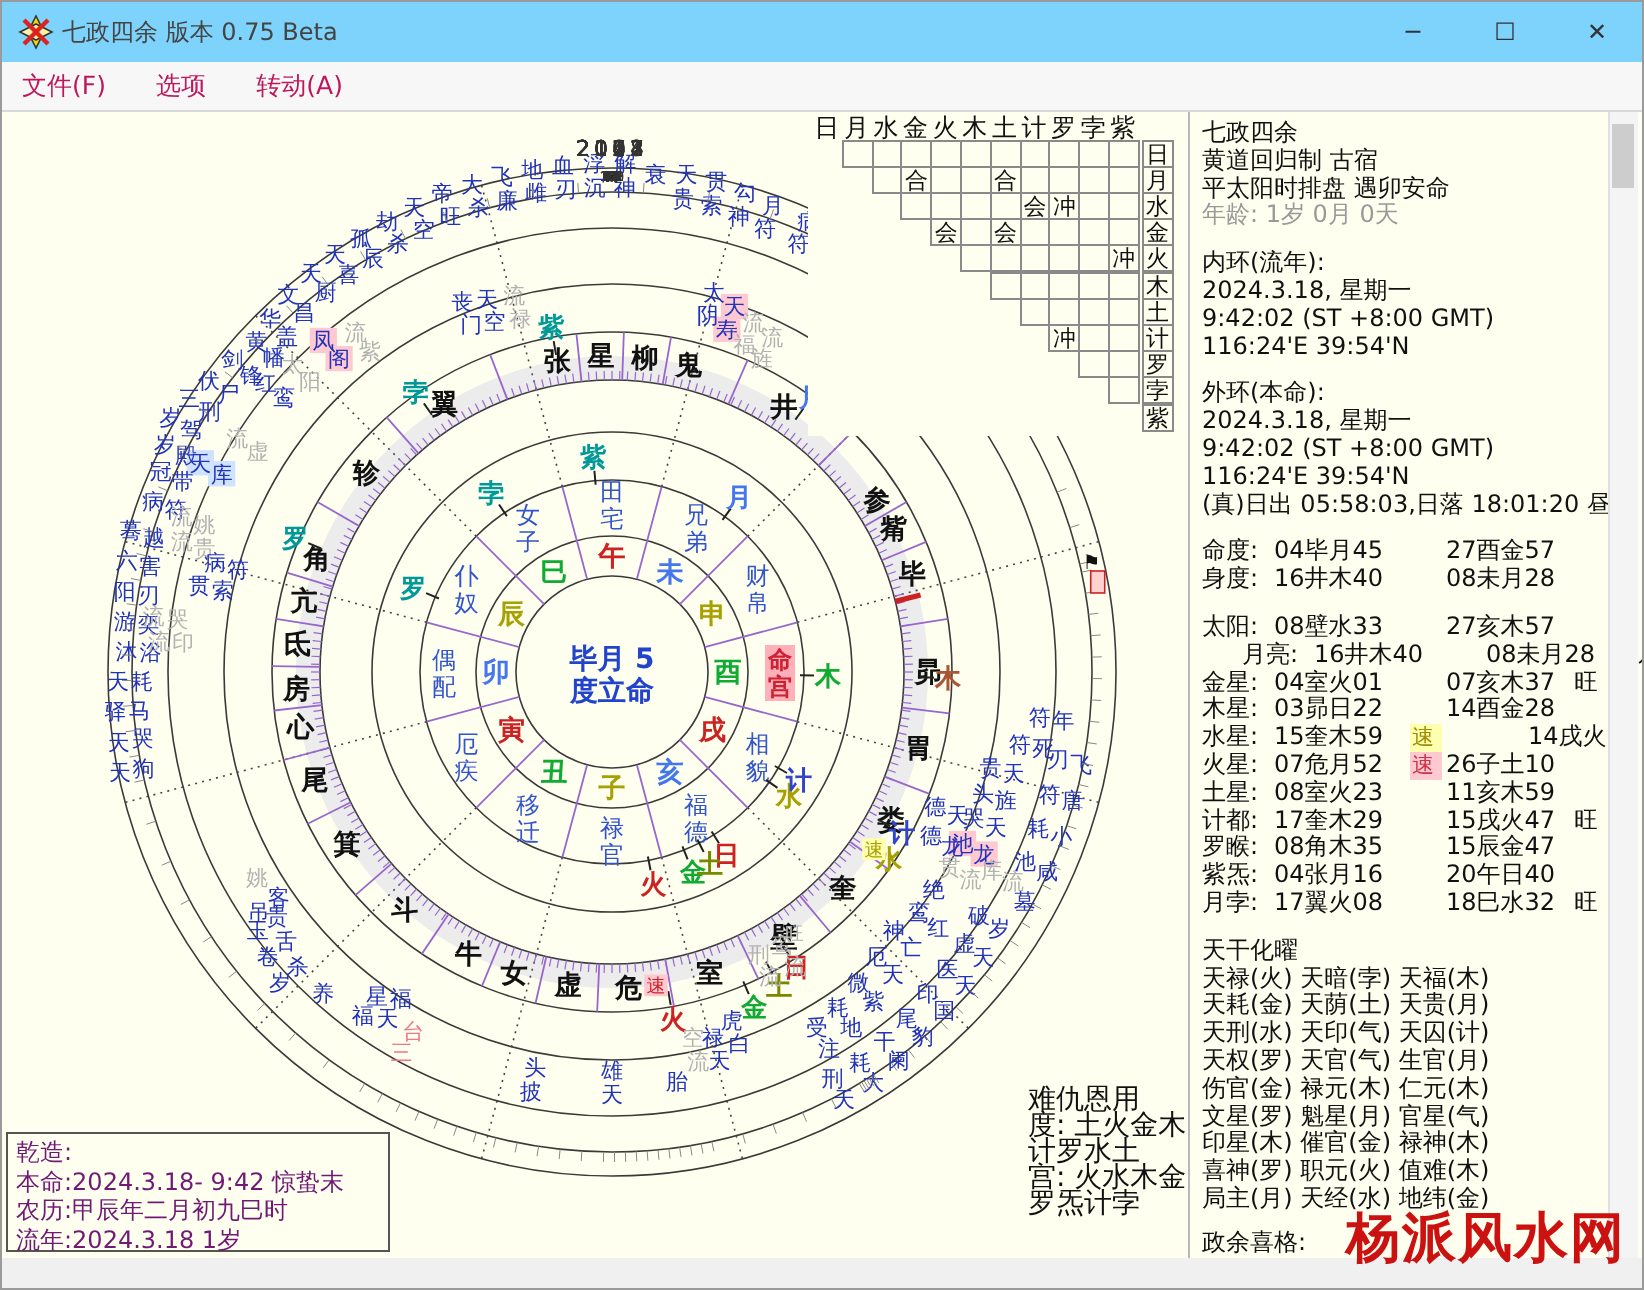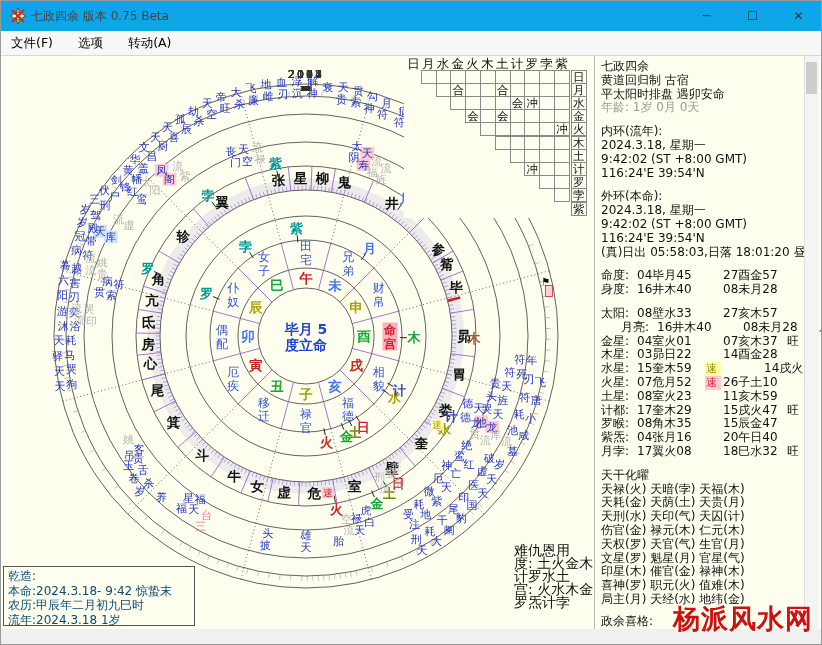--- a/index.html
+++ b/index.html
@@ -1,39 +1,39 @@
 <!DOCTYPE html>
 <html><head>
 <meta charset="utf-8">
 <style>
   html,body{margin:0;padding:0;background:#e8e8e8;font-family:"DejaVu Sans",sans-serif;}
   #win{position:relative;width:822px;height:645px;background:#fffff0;overflow:hidden;
        border:1px solid #9a9a9a;box-sizing:border-box;}
-  #titlebar{position:absolute;left:0;top:0;width:100%;height:30px;background:#0ea5e9;
+  #titlebar{position:absolute;left:0;top:0;width:100%;height:30px;background:#7dd3fc;
             border-bottom:1px solid #e0e0e0;}
   #titlebar .ttl{position:absolute;left:30px;top:7px;font-size:12px;color:#444;}
   #appicon{position:absolute;left:8px;top:6px;width:18px;height:18px;}
   .winbtn{position:absolute;top:0;width:45px;height:30px;text-align:center;line-height:30px;
           font-size:12px;color:#333;}
   #btn-min{right:92px;} #btn-max{right:46px;} #btn-close{right:0px;}
   #menubar{position:absolute;left:0;top:30px;width:100%;height:24px;background:#f7f7f7;
            border-bottom:1px solid #d8d8d8;}
-  .menuitem{display:inline-block;padding:4px 10px;font-size:12.5px;color:#000000;}
+  .menuitem{display:inline-block;padding:4px 10px;font-size:12.5px;color:#be185d;}
   #content{position:absolute;left:0;top:55px;width:822px;height:573px;background:#fffff0;}
   #chart{position:absolute;left:0;top:0;}
   
   #pillars{position:absolute;left:8px;top:4px;width:120px;}
   .prow{font-size:14px;font-weight:bold;letter-spacing:5px;color:#223366;line-height:19px;}
   .prow.gray{color:#9aa0b0;}
   #pillars .hdr{font-size:12.5px;color:#111;margin-top:14px;margin-left:22px;letter-spacing:1px;}
   #pillars .ln{font-size:12.5px;color:#111;line-height:17px;letter-spacing:1px;}
   
   #natalbox{position:absolute;left:2px;top:510px;width:192px;height:60px;background:#fffff0;
             border:1px solid #555;padding:2px 4px;box-sizing:border-box;}
-  #natalbox div{font-size:12px;color:#0c4a6e;line-height:14.5px;white-space:nowrap;}
+  #natalbox div{font-size:12px;color:#701a75;line-height:14.5px;white-space:nowrap;}
   
   #fateblock{position:absolute;left:513px;top:488px;width:90px;font-size:14px;color:#111;line-height:13px;}
   
   #grid{position:absolute;left:403px;top:0px;width:182px;height:162px;background:#fffff0;}
   .gcell{position:absolute;border:1px solid #8a8a8a;box-sizing:border-box;background:#fffff0;
          font-size:11.5px;color:#111;text-align:center;line-height:12px;}
   .ghead{position:absolute;font-size:12.5px;color:#111;text-align:center;}
   
   #panel{position:absolute;left:593px;top:0px;width:210px;height:573px;background:#fffff0;
          border-left:1px solid #b8b8b8;padding:4px 0 0 6px;box-sizing:border-box;}
@@ -1184,22 +1184,22 @@
         <div class="l"><span style="display: inline-block; width: 36px;">土星:</span><span style="display: inline-block; width: 66px;">08室火23</span><span class="badge" style="width: 14px;">&nbsp;</span><span style="display: inline-block; width: 64px;">11亥木59</span></div>
         <div class="l"><span style="display: inline-block; width: 36px;">计都:</span><span style="display: inline-block; width: 66px;">17奎木29</span><span class="badge" style="width: 14px;">&nbsp;</span><span style="display: inline-block; width: 64px;">15戌火47</span><span>旺</span></div>
         <div class="l"><span style="display: inline-block; width: 36px;">罗睺:</span><span style="display: inline-block; width: 66px;">08角木35</span><span class="badge" style="width: 14px;">&nbsp;</span><span style="display: inline-block; width: 64px;">15辰金47</span></div>
         <div class="l"><span style="display: inline-block; width: 36px;">紫炁:</span><span style="display: inline-block; width: 66px;">04张月16</span><span class="badge" style="width: 14px;">&nbsp;</span><span style="display: inline-block; width: 64px;">20午日40</span></div>
         <div class="l"><span style="display: inline-block; width: 36px;">月孛:</span><span style="display: inline-block; width: 66px;">17翼火08</span><span class="badge" style="width: 14px;">&nbsp;</span><span style="display: inline-block; width: 64px;">18巳水32</span><span>旺</span></div>
         <div class="gap" style="height: 10px;"></div>
         <div class="l">天干化曜</div>
         <div class="l">天禄(火) 天暗(孛) 天福(木)</div>
         <div class="l">天耗(金) 天荫(土) 天贵(月)</div>
         <div class="l">天刑(水) 天印(气) 天囚(计)</div>
+        <div class="l">天权(罗) 天官(气) 生官(月)</div>
         <div class="l">伤官(金) 禄元(木) 仁元(木)</div>
-        <div class="l">天权(罗) 天官(气) 生官(月)</div>
         <div class="l">文星(罗) 魁星(月) 官星(气)</div>
         <div class="l">印星(木) 催官(金) 禄神(木)</div>
         <div class="l">喜神(罗) 职元(火) 值难(木)</div>
         <div class="l">局主(月) 天经(水) 地纬(金)</div>
         <div class="gap" style="height: 8px;"></div>
         <div class="l">政余喜格:</div>
       </div>
 
     <div id="sb">
       <div id="sbthumb"></div>

